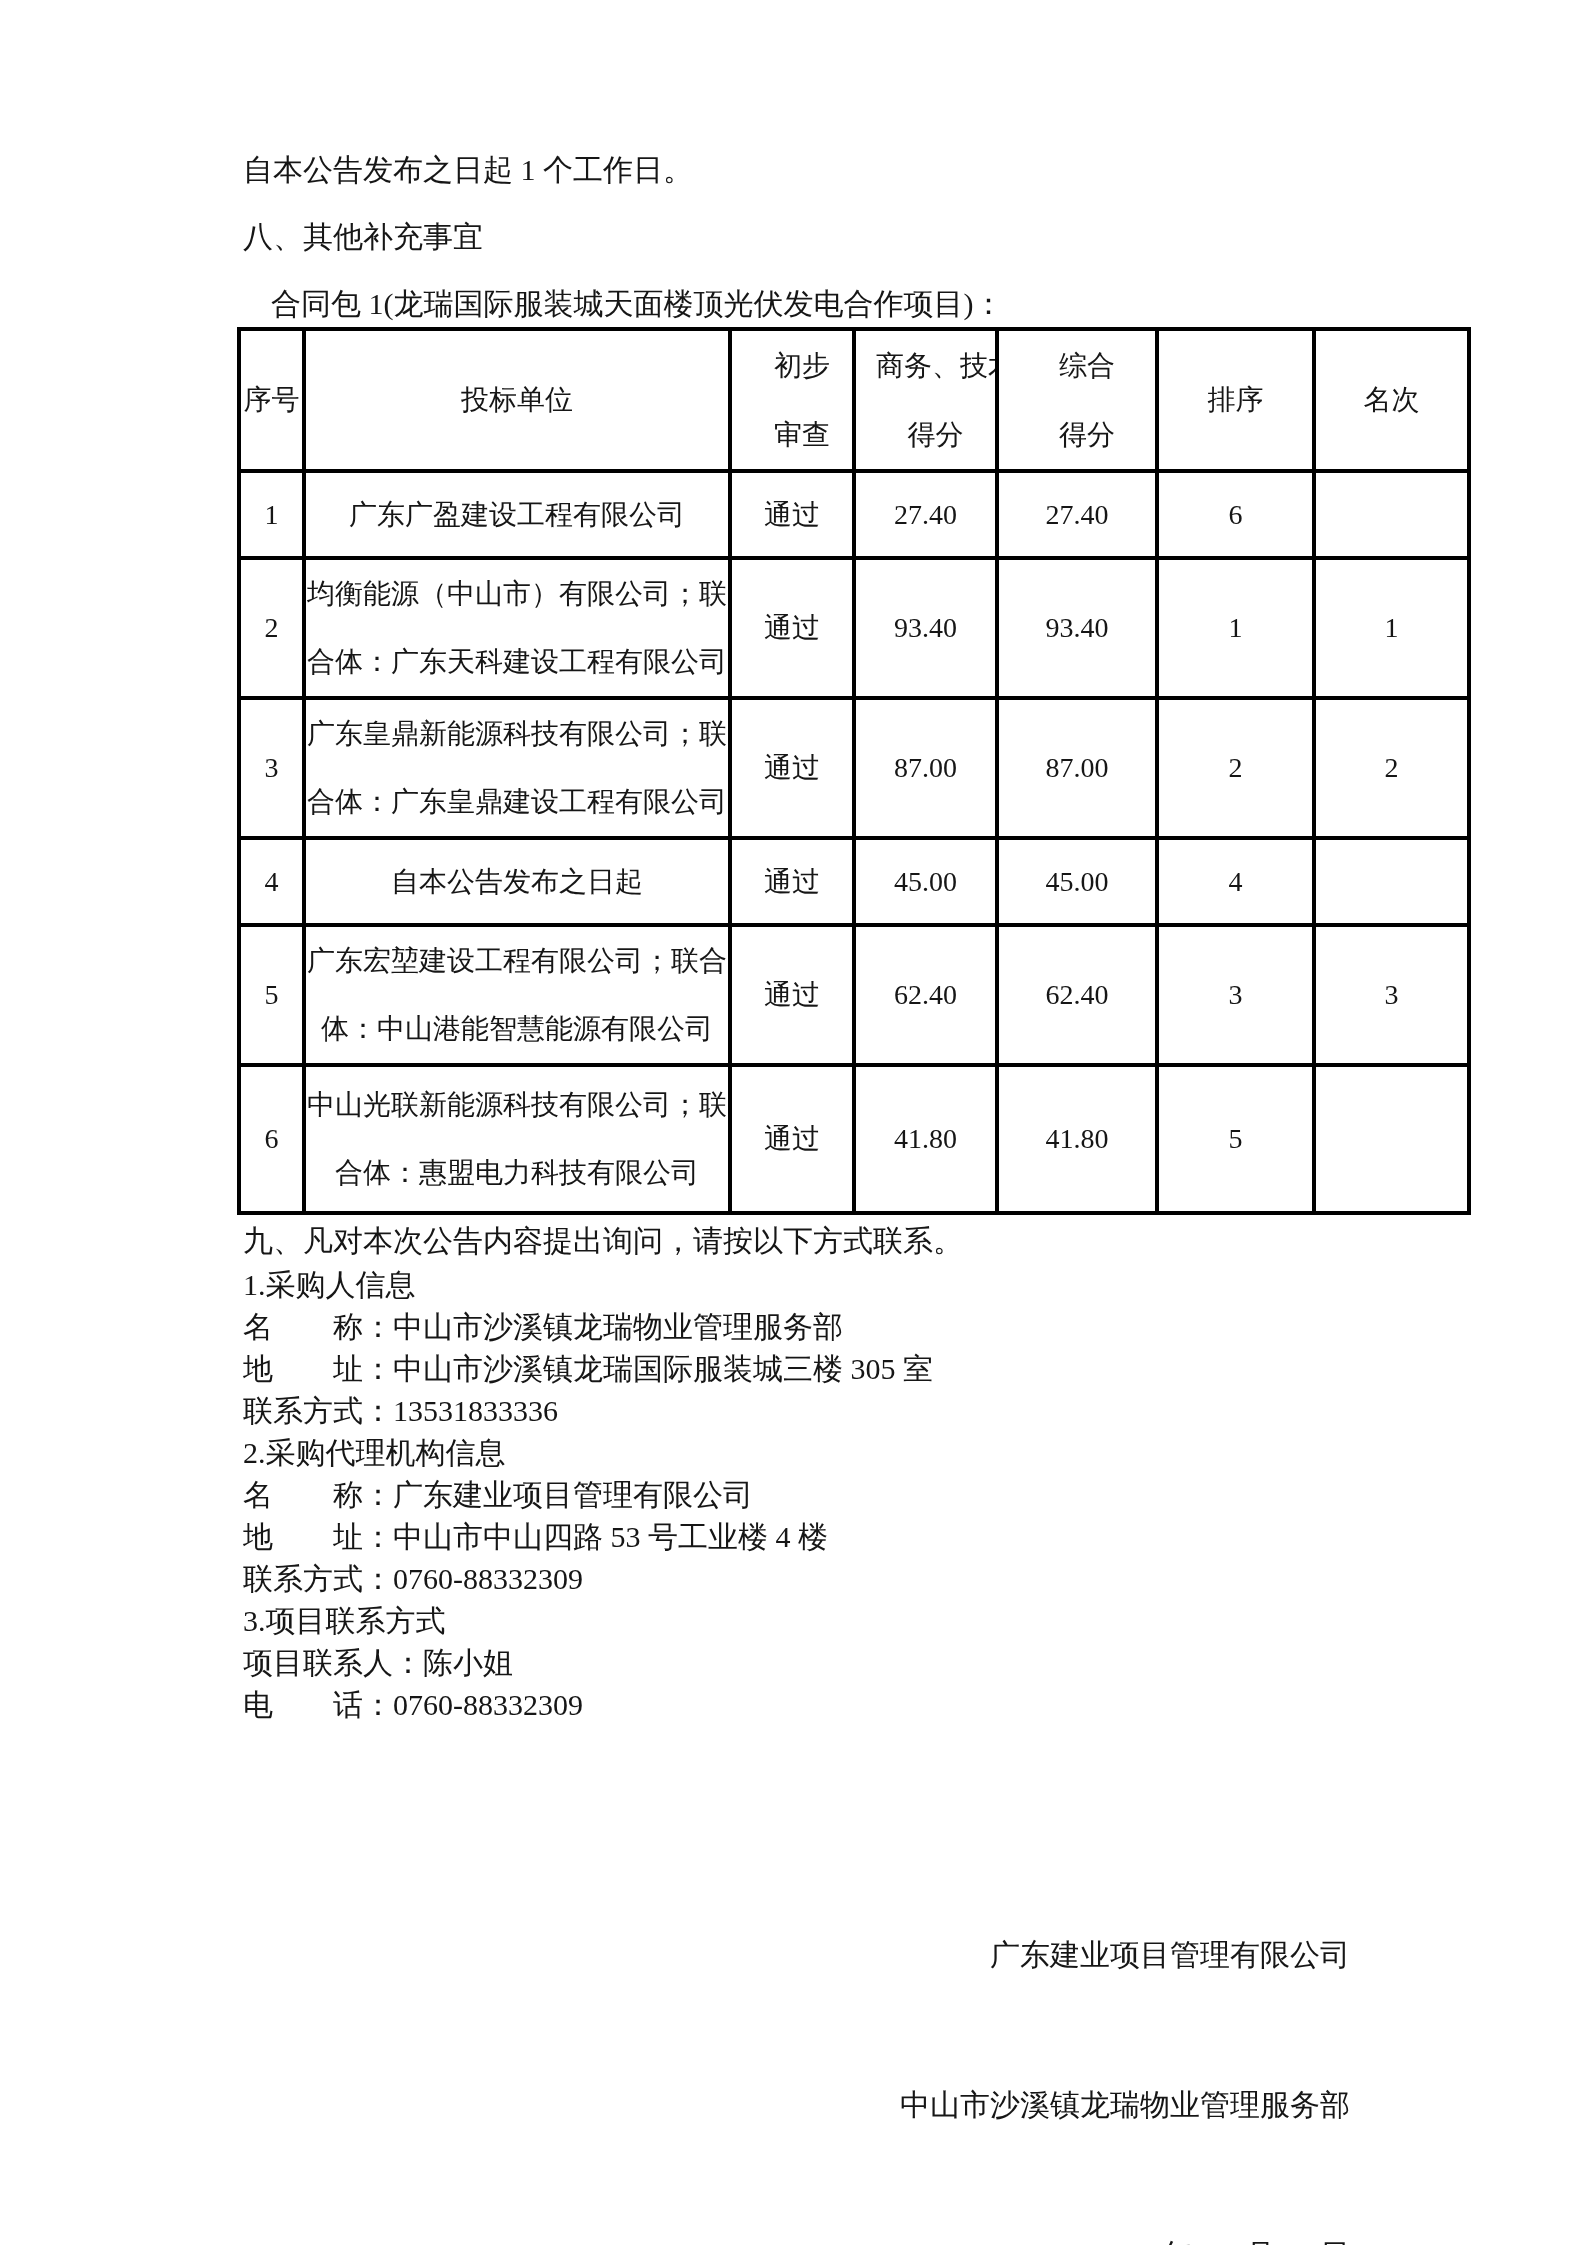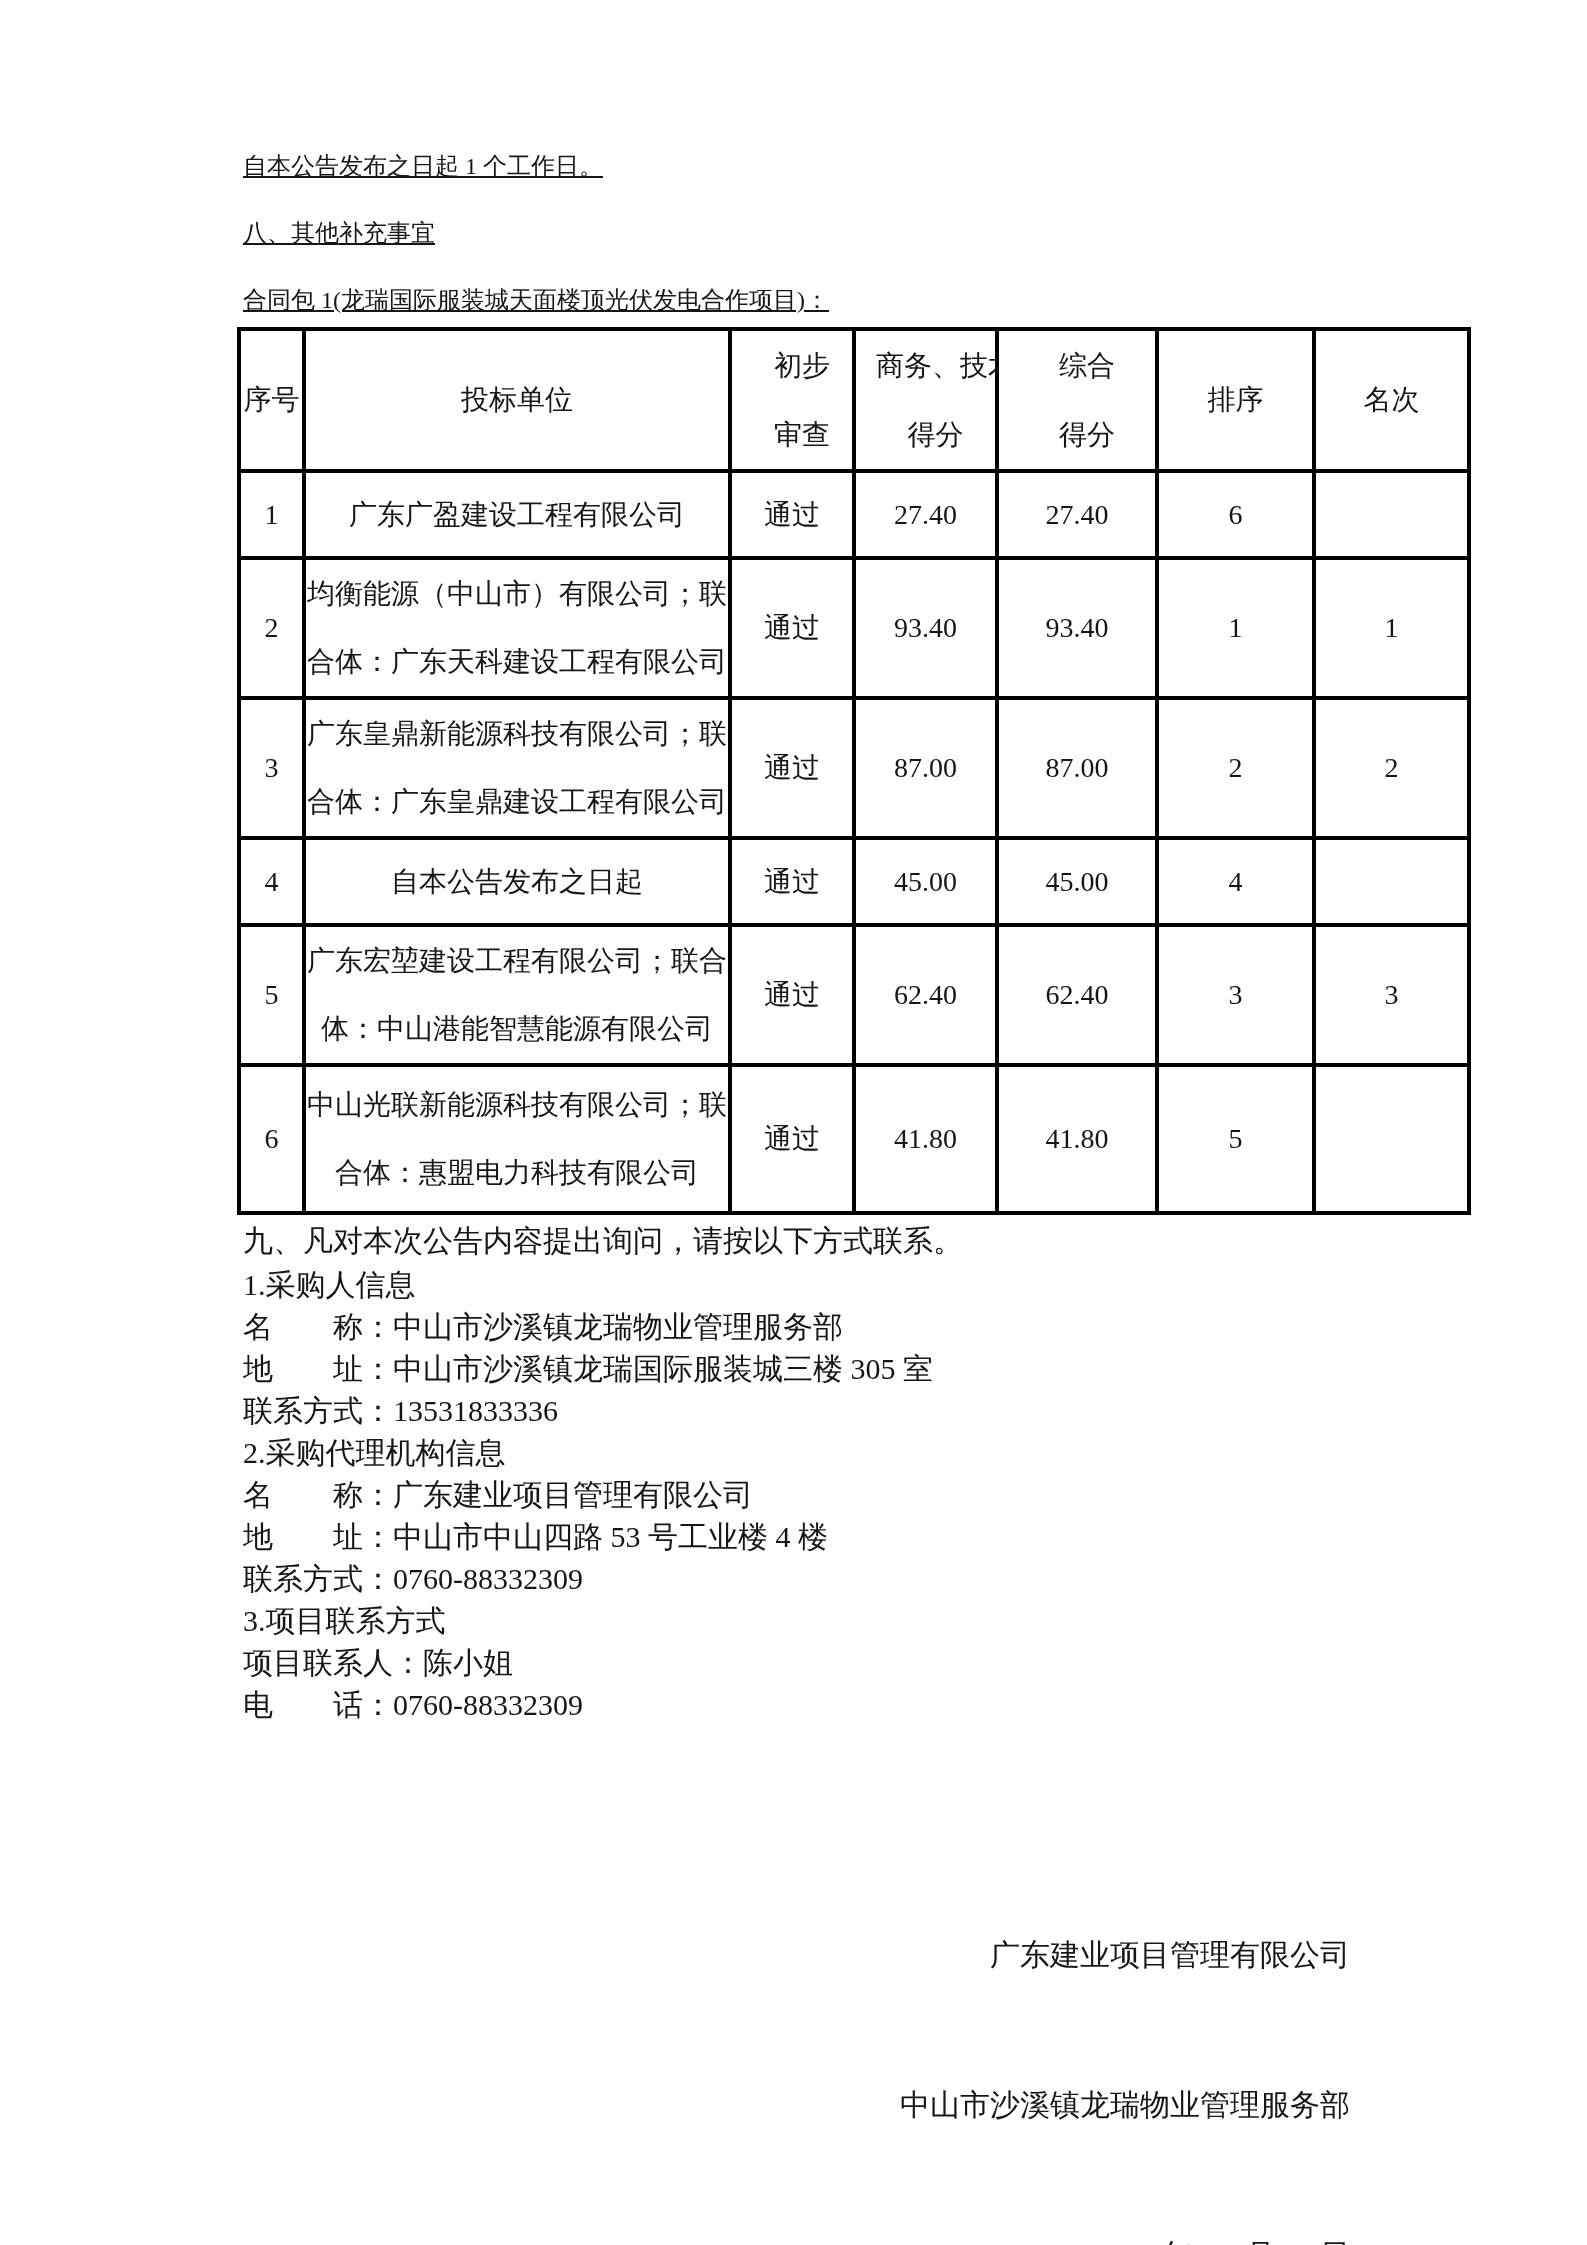--- a/index.html
+++ b/index.html
@@ -5,24 +5,24 @@
   html, body { margin: 0; padding: 0; background: #ffffff; }
   .page {
     position: relative;
     width: 1587px;
     height: 2245px;
     background: #ffffff;
     font-family: "Liberation Serif", "DejaVu Serif", serif;
     color: #161616;
     overflow: hidden;
   }
-  .bodyline { position: absolute; left: 243px; font-size: 24px; white-space: pre; text-decoration: underline; }
+  .bodyline { position: absolute; left: 243px; font-size: 30px; white-space: pre; }
   .p-intro   { top: 150px; }
   .p-sec8    { top: 217px; }
-  .p-package { top: 284px; }
+  .p-package { top: 284px; margin-left: 28px; }
 
   table.bid-table {
     position: absolute;
     left: 237px;
     top: 327px;
     width: 1230px;
     border-collapse: collapse;
     table-layout: fixed;
     font-size: 28px;
     color: #161616;

